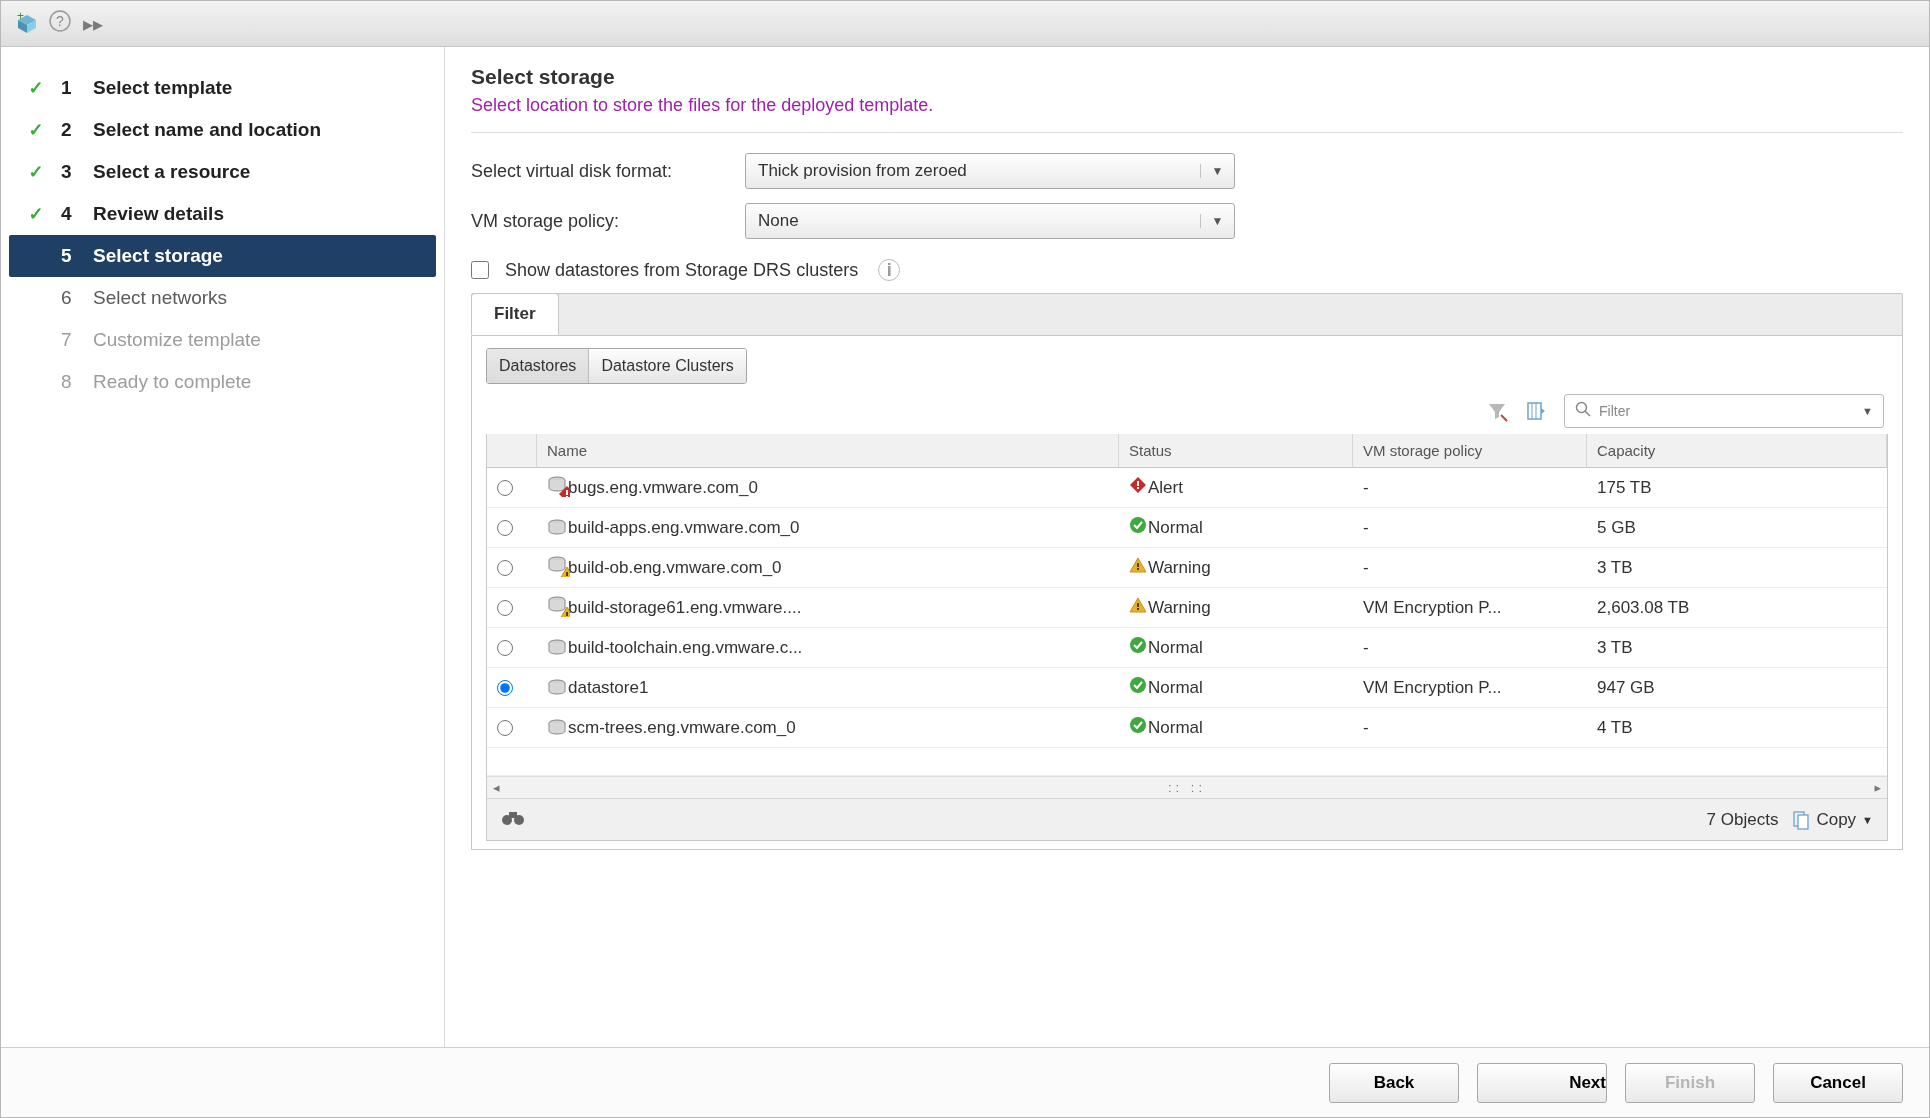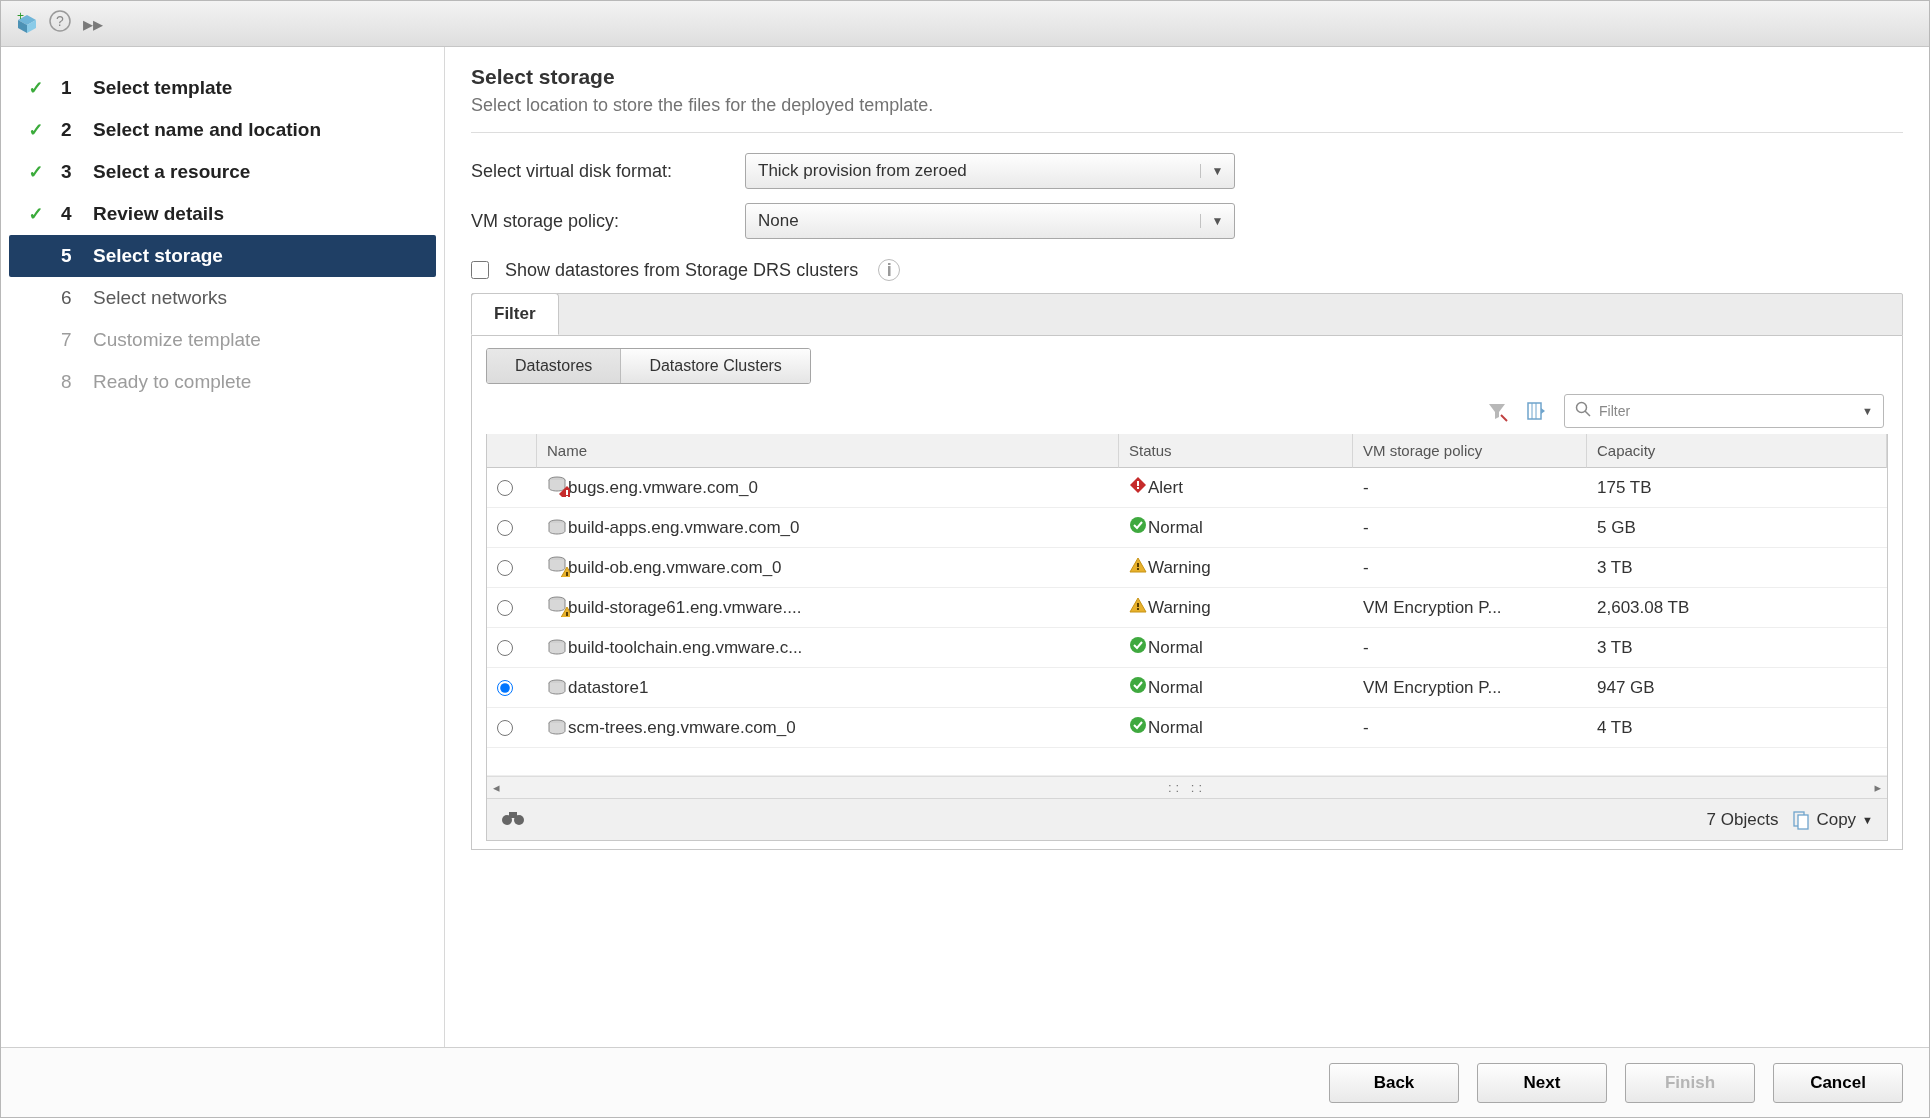--- a/index.html
+++ b/index.html
@@ -35,21 +35,21 @@
   .step .no-check { width:22px; display:inline-block; }
   .step.completed { font-weight:bold; color:#222; cursor:pointer; }
   .step.current { color:#fff; background:#1f3f65; font-weight:bold; border-radius:2px; margin:0 8px; padding:10px 16px; }
   .step.future { color:#5a5a5a; }
   .step.disabled { color:#9c9c9c; }
 
   .main {
     flex:1; padding: 18px 26px 10px 26px; display:flex; flex-direction:column; overflow:hidden;
   }
   .main h2 { font-size:21px; color:#333; margin-bottom:6px; }
-  .main .subtitle { font-size:18px; color:#737373; margin-bottom:16px; }
+  .main .subtitle { font-size:18px; color:#a21caf; margin-bottom:16px; }
   .main hr { border:none; border-top:1px solid #ddd; margin-bottom:20px; }
 
   .form-row { display:flex; align-items:center; margin-bottom:14px; gap:14px; }
   .form-row .label { width:260px; font-size:18px; color:#333; }
   .dropdown {
     display:flex; align-items:center;
     border:1px solid #a8a8a8; background:linear-gradient(#fefefe,#eaeaea);
     border-radius:3px; height:36px; width:490px; cursor:pointer;
   }
   .dropdown .dd-text { flex:1; padding:0 12px; font-size:17px; }
@@ -59,21 +59,21 @@
   .checkbox-row input { width:18px; height:18px; }
   .checkbox-row label { font-size:18px; }
   .info-icon { color:#9a9a9a; font-size:18px; display:inline-flex; align-items:center; justify-content:center; width:22px; height:22px; border:1px solid #bbb; border-radius:50%; font-weight:bold; margin-left:4px;}
 
   .tabs-outer { border:1px solid #c7c7c7; background:#ececec; border-radius:2px 2px 0 0; padding:0; margin-top:2px; }
   .tabs { display:flex; }
   .tab { padding:10px 22px; font-size:17px; font-weight:bold; border:1px solid transparent; cursor:pointer; }
   .tab.active { background:#fff; border:1px solid #c7c7c7; border-bottom:1px solid #fff; border-radius:4px 4px 0 0; margin-top:-1px; margin-left:-1px; }
   .subtabs-wrap { background:#fff; border:1px solid #c7c7c7; border-top:none; padding:12px 14px 8px 14px; }
   .btn-group { display:inline-flex; border:1px solid #a5a5a5; border-radius:3px; overflow:hidden; }
-  .btn-group .bg-btn { padding:8px 28px; font-size:16px; background:linear-gradient(#fdfdfd,#e5e5e5); cursor:pointer; }
+  .btn-group .bg-btn { padding:8px 12px; font-size:16px; background:linear-gradient(#fdfdfd,#e5e5e5); cursor:pointer; }
   .btn-group .bg-btn + .bg-btn { border-left:1px solid #bcbcbc; }
   .btn-group .bg-btn.active { background:linear-gradient(#e8e8e8,#dcdcdc); }
 
   .toolbar-row { display:flex; align-items:center; justify-content:flex-end; gap:14px; padding:10px 4px 6px 4px; }
   .tool-icon { width:26px; height:26px; display:inline-flex; align-items:center; justify-content:center; color:#808080; cursor:pointer; }
   .filter-dd { display:flex; align-items:center; border:1px solid #b8b8b8; border-radius:3px; height:34px; width:320px; background:#fff; padding:0 10px; color:#888; cursor:pointer; }
   .filter-dd .mag { margin-right:8px; color:#7a7a7a; font-size:16px; }
   .filter-dd .arrow { margin-left:auto; font-size:11px; color:#555; }
 
   .grid-wrap { border:1px solid #c8c8c8; border-top:none; display:flex; flex-direction:column; overflow:hidden; }
@@ -91,21 +91,21 @@
   .statusbar .objects { font-size:17px; }
   .copy-ctrl { display:flex; align-items:center; gap:6px; font-size:17px; cursor:pointer; color:#333; }
   .copy-ctrl .dd { font-size:11px; }
 
   .footer {
     height:70px; border-top:1px solid #cfcfcf;
     display:flex; align-items:center; justify-content:flex-end;
     gap:18px; padding:0 26px; background:#fbfbfb;
   }
   .btn { min-width:130px; height:40px; border:1px solid #a8a8a8; background:linear-gradient(#fefefe,#e9e9e9); border-radius:3px; font-size:17px; cursor:pointer;font-weight:bold; }
-  .btn.bold { font-weight:bold; }
+  .btn.bold { font-weight:bold;text-align:right; }
   .btn[disabled] { color:#b5b5b5; cursor:default; }
 </style>
 </head>
 <body>
 
 <div class="dialog">
 
   <div class="titlebar">
     <span class="title-icon">
       <svg width="24" height="24" viewBox="0 0 24 24">

